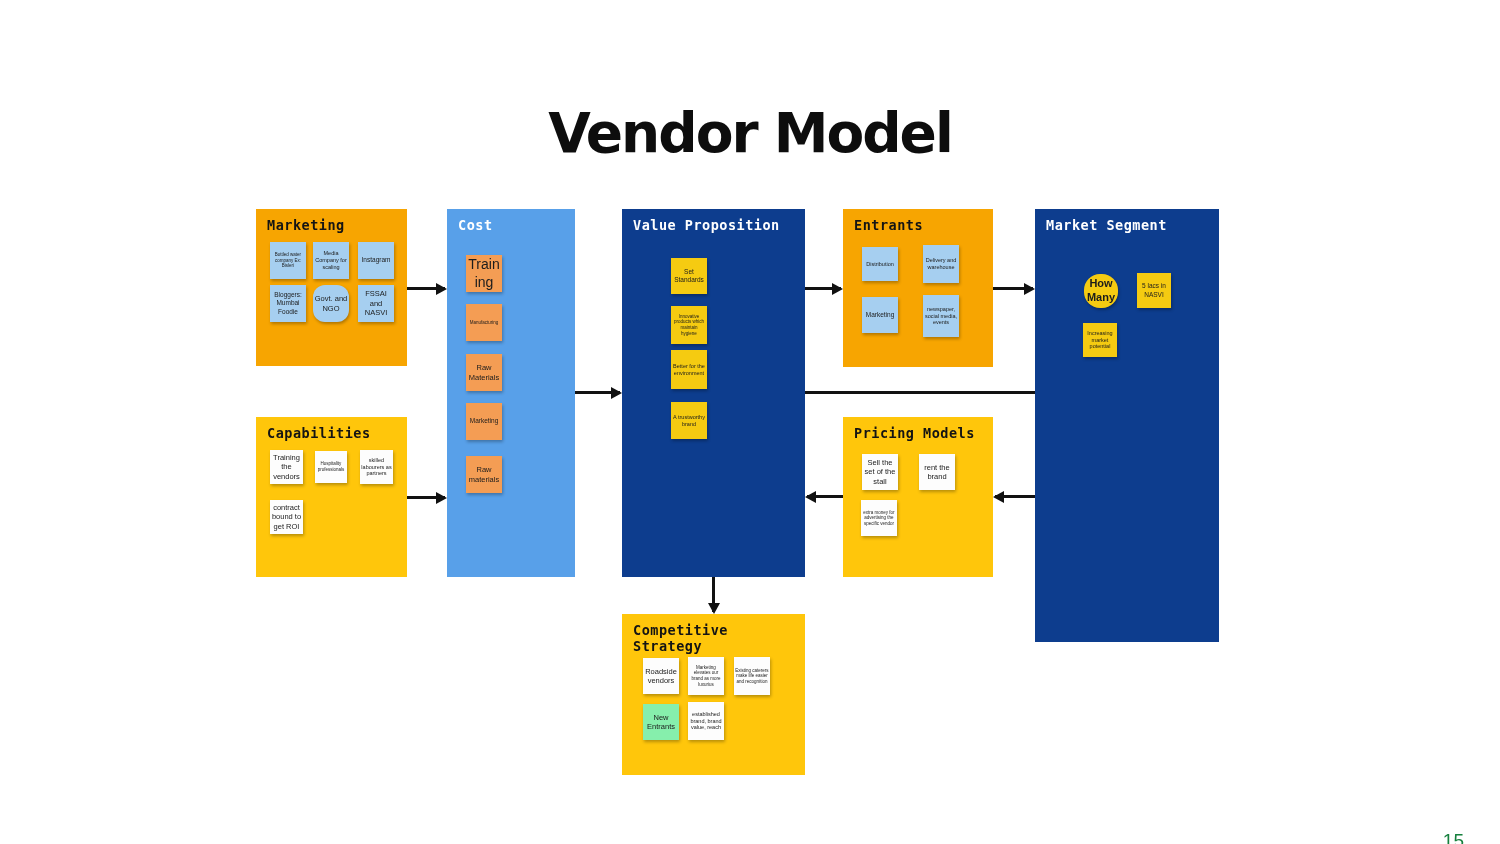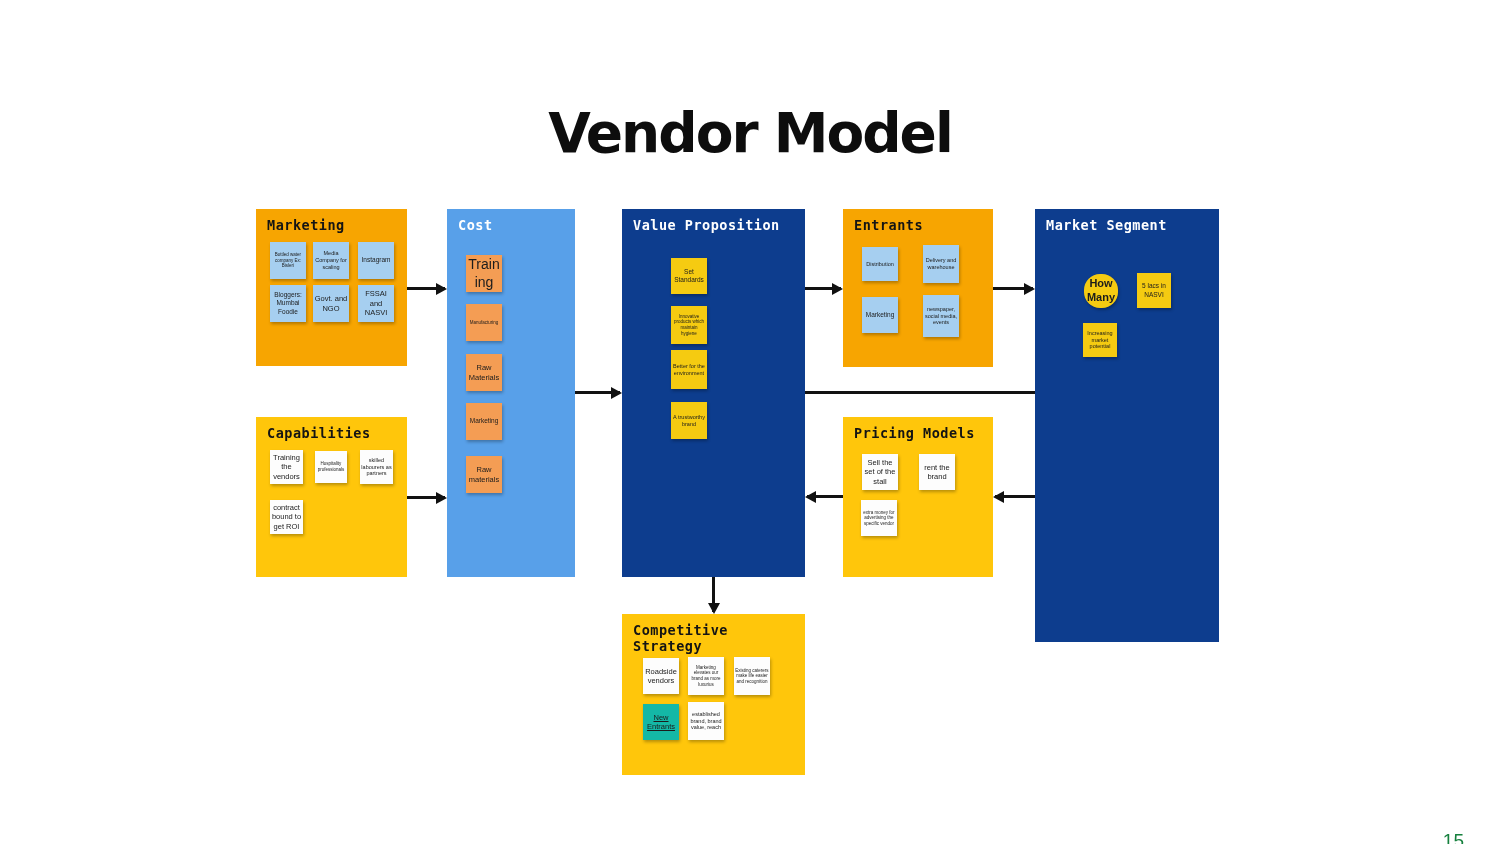--- a/index.html
+++ b/index.html
@@ -58,21 +58,21 @@
 <div class="stage">
 
   <div class="title">Vendor Model</div>
 
   <div class="box" style="left:256px; top:202px; width:151px; height:157px; background:#F7A501;">
     <div class="box-header hdr-dark">Marketing</div>
     <div class="note f-xxs" style="left:14px; top:33px; width:36px; height:37px; background:#A6CFF0;">Bottled water company Ex: Bisleri</div>
     <div class="note f-xs" style="left:57px; top:33px; width:36px; height:37px; background:#A6CFF0;">Media Company for scaling</div>
     <div class="note f-s" style="left:102px; top:33px; width:36px; height:37px; background:#A6CFF0;">Instagram</div>
     <div class="note f-s" style="left:14px; top:76px; width:36px; height:37px; background:#A6CFF0;">Bloggers: Mumbai Foodie</div>
-    <div class="note f-m" style="left:57px; top:76px; width:36px; height:37px; background:#A6CFF0;">Govt. and NGO</div>
+    <div class="note f-m" style="left:57px; top:76px; width:36px; height:37px; background:#A6CFF0;border-radius:12px;">Govt. and NGO</div>
     <div class="note f-m" style="left:102px; top:76px; width:36px; height:37px; background:#A6CFF0;">FSSAI and NASVI</div>
   </div>
 
   <div class="box" style="left:447px; top:202px; width:128px; height:368px; background:#58A0E9;">
     <div class="box-header hdr-light">Cost</div>
     <div class="note f-l" style="left:19px; top:46px;  width:36px; height:37px; background:#F49D54;">Training</div>
     <div class="note f-xxs" style="left:19px; top:95px;  width:36px; height:37px; background:#F49D54;">Manufacturing</div>
     <div class="note f-m" style="left:19px; top:145px; width:36px; height:37px; background:#F49D54;">Raw Materials</div>
     <div class="note f-s" style="left:19px; top:194px; width:36px; height:37px; background:#F49D54;">Marketing</div>
     <div class="note f-m" style="left:19px; top:247px; width:36px; height:37px; background:#F49D54;">Raw materials</div>
@@ -114,21 +114,21 @@
     <div class="note f-m" style="left:19px; top:37px; width:36px; height:36px; background:#FDFDFD;">Sell the set of the stall</div>
     <div class="note f-m" style="left:76px; top:37px; width:36px; height:36px; background:#FDFDFD;">rent the brand</div>
     <div class="note f-xxs" style="left:18px; top:83px; width:36px; height:36px; background:#FDFDFD;">extra money for advertising the specific vendor</div>
   </div>
 
   <div class="box" style="left:622px; top:607px; width:183px; height:161px; background:#FFC60B;">
     <div class="box-header hdr-dark">Competitive Strategy</div>
     <div class="note f-m" style="left:21px;  top:44px; width:36px; height:36px; background:#FDFDFD;">Roadside vendors</div>
     <div class="note f-xxs" style="left:66px;  top:43px; width:36px; height:38px; background:#FDFDFD;">Marketing elevates our brand as more luxurius</div>
     <div class="note f-xxs" style="left:112px; top:43px; width:36px; height:38px; background:#FDFDFD;">Existing caterers make life easier and recognition</div>
-    <div class="note f-m" style="left:21px;  top:90px; width:36px; height:36px; background:#14b8a6;text-decoration:underline;">New Entrants</div>
+    <div class="note f-m" style="left:21px;  top:90px; width:36px; height:36px; background:#86efac;">New Entrants</div>
     <div class="note f-xs" style="left:66px;  top:88px; width:36px; height:38px; background:#FDFDFD;">established brand, brand value, reach</div>
   </div>
 
   <div class="arrow-h head-right" style="left:407px; top:280px; width:38px;"></div>
   <div class="arrow-h head-right" style="left:407px; top:489px; width:38px;"></div>
   <div class="arrow-h head-right" style="left:575px; top:384px; width:45px;"></div>
   <div class="arrow-h head-right" style="left:805px; top:280px; width:36px;"></div>
   <div class="arrow-h head-right" style="left:993px; top:280px; width:40px;"></div>
   <div class="arrow-h" style="left:805px; top:384px; width:230px;"></div>
   <div class="arrow-h head-left" style="left:995px; top:488px; width:40px;"></div>

